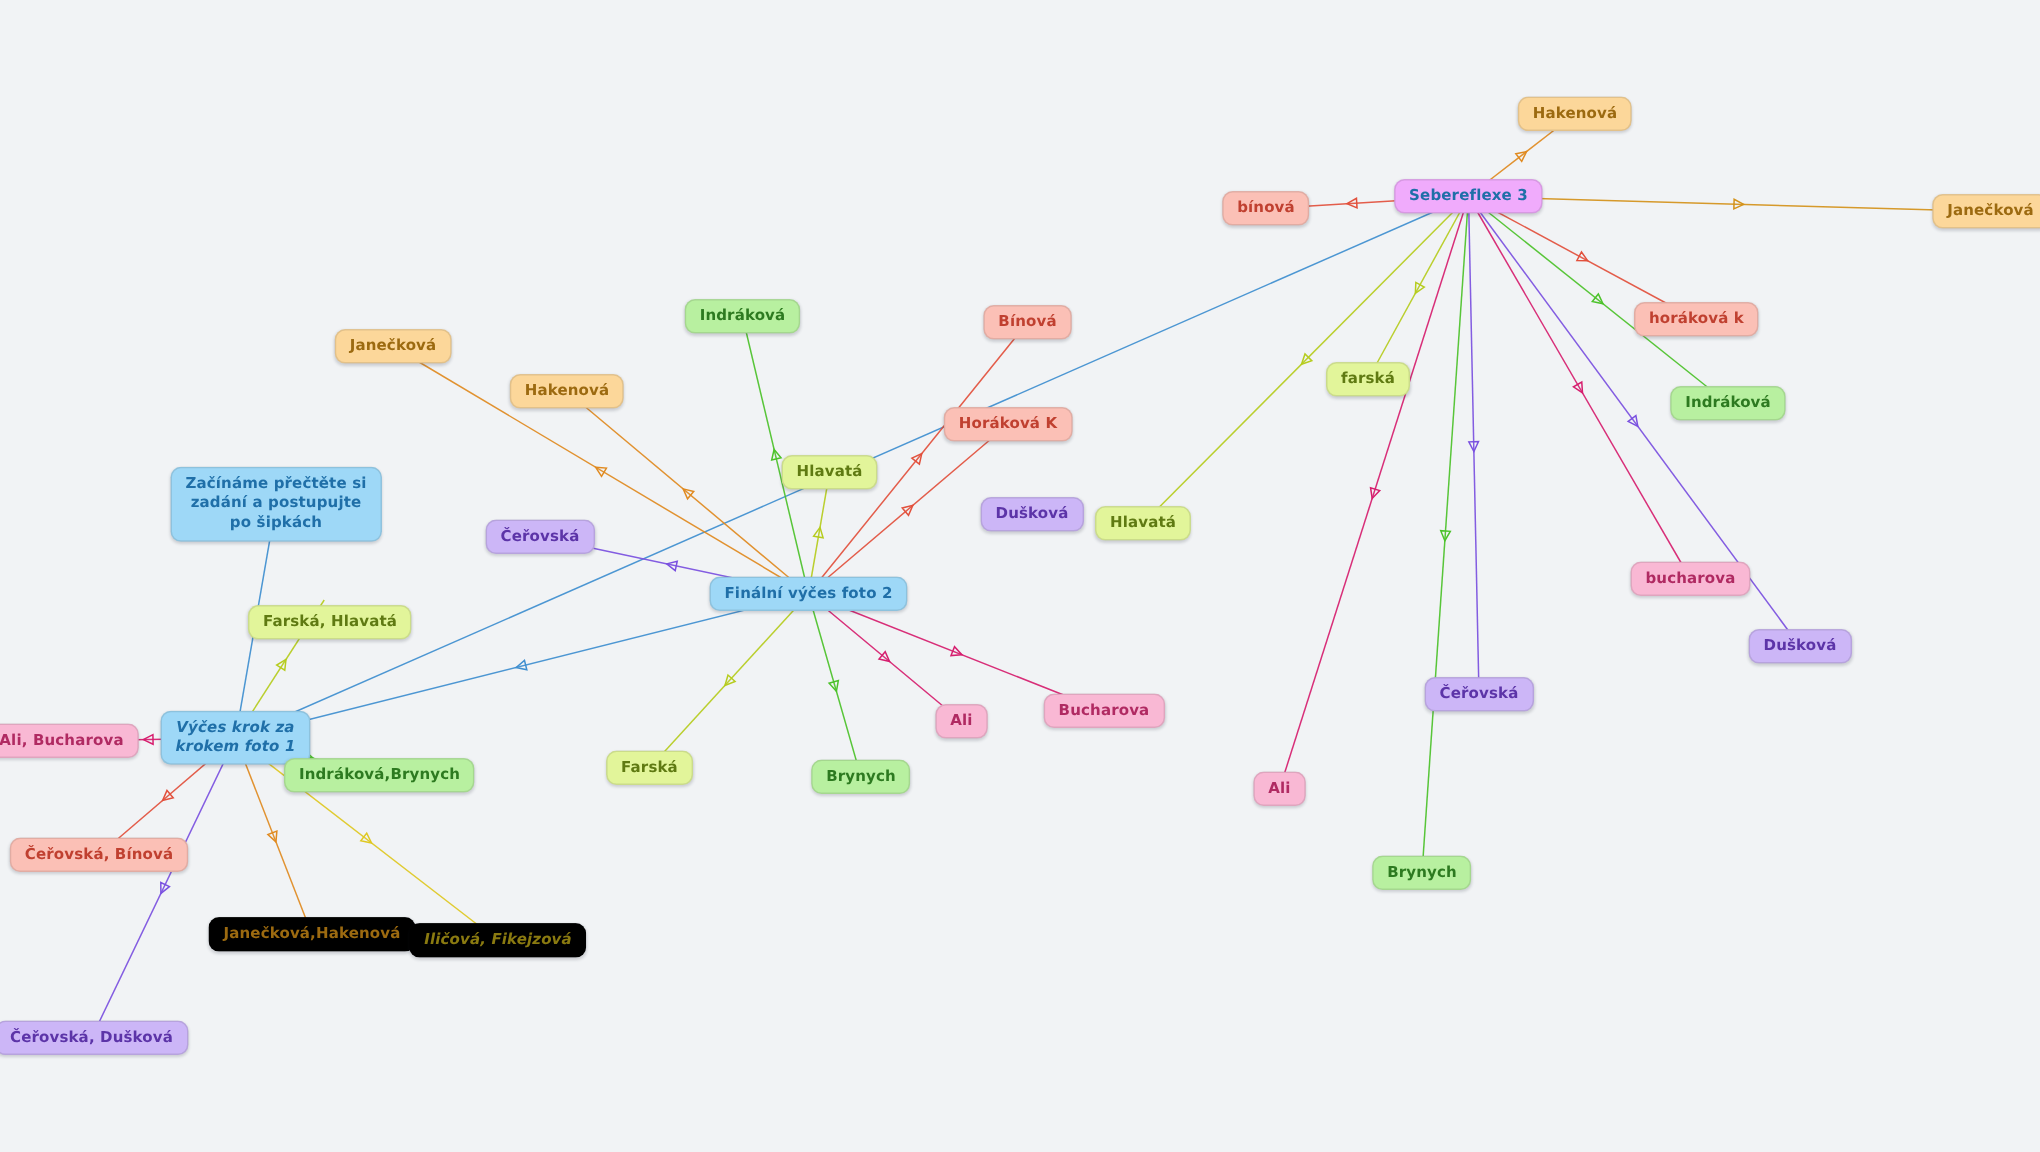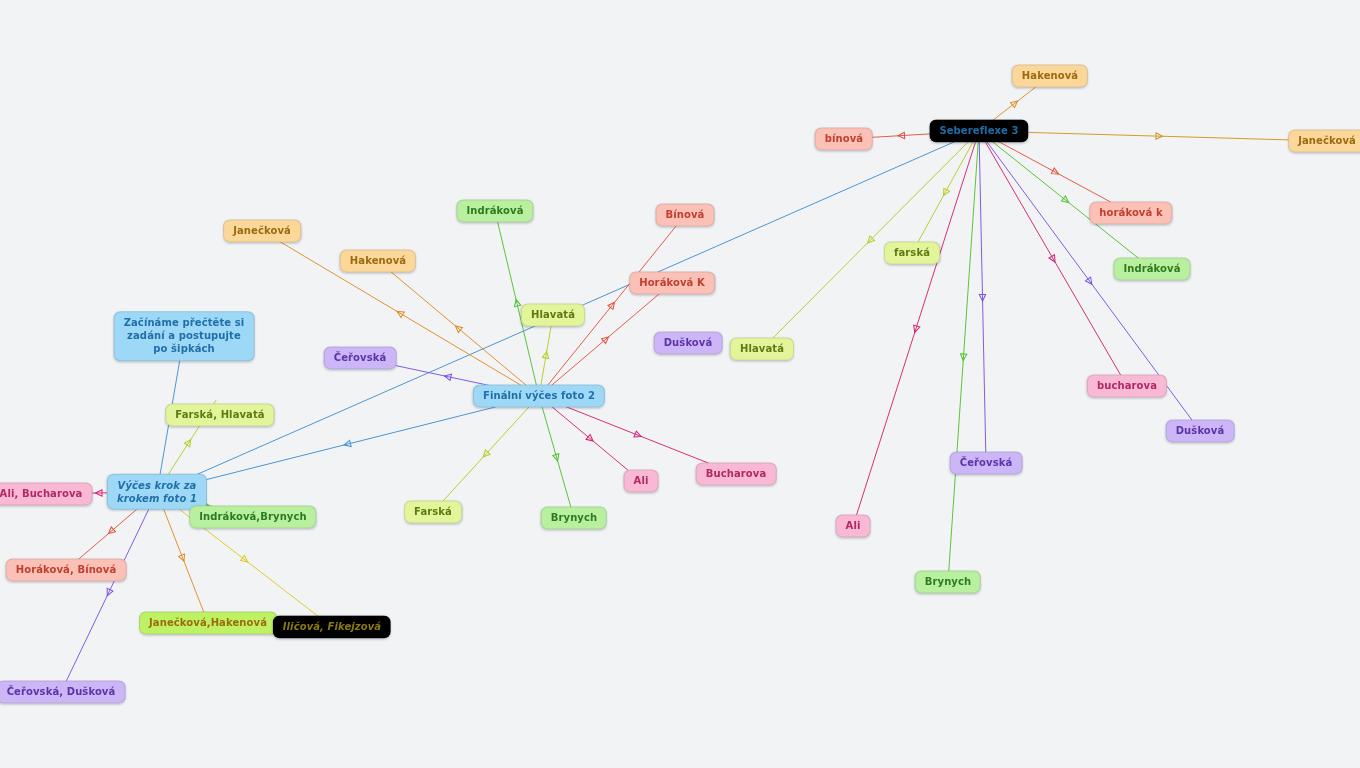--- a/index.html
+++ b/index.html
@@ -172,21 +172,21 @@
       <g>
         <line x1="164.77777777777777" y1="498" x2="324.22222222222223" y2="621" stroke="#dfc821" stroke-width="1" opacity="0.92"></line>
         <path d="M 4,0 L -2.5,3.2 L -2.5,-3.2 Z" fill="none" stroke="#dfc821" stroke-width="1" transform="translate(244.5,559.5) rotate(37.64762064010764)"></path>
       </g>
       <g>
         <line x1="154.12" y1="498" x2="63.88" y2="686" stroke="#7a50e0" stroke-width="1" opacity="0.92"></line>
         <path d="M 4,0 L -2.5,3.2 L -2.5,-3.2 Z" fill="none" stroke="#7a50e0" stroke-width="1" transform="translate(109,592) rotate(115.6410058243053)"></path>
       </g>
     </svg>
   <div id="node-layer">
-      <div class="node" style="left: 979px; top: 131px; background: #000000; color: rgb(31, 111, 168); min-width: 78px;">Sebereflexe 3</div>
+      <div class="node" style="left: 979px; top: 131px; background: #f0abfc; color: rgb(31, 111, 168); min-width: 78px;">Sebereflexe 3</div>
       <div class="node" style="left: 539px; top: 396px; background: rgb(158, 216, 247); color: rgb(31, 111, 168); min-width: 96px;">Finální výčes foto 2</div>
       <div class="node multiline" style="left: 157px; top: 492px; background: rgb(158, 216, 247); color: rgb(31, 111, 168); min-width: 74px; font-style: italic;">Výčes krok za
 krokem foto 1</div>
       <div class="node multiline" style="left: 184px; top: 336px; background: rgb(158, 216, 247); color: rgb(31, 111, 168); min-width: 96px;">Začínáme přečtěte si
 zadání a postupujte
 po šipkách</div>
       <div class="node" style="left: 1050px; top: 76px; background: rgb(252, 215, 154); color: rgb(156, 106, 16); min-width: 54px;">Hakenová</div>
       <div class="node" style="left: 1327px; top: 141px; background: rgb(252, 215, 154); color: rgb(156, 106, 16); min-width: 56px;">Janečková</div>
       <div class="node" style="left: 844px; top: 139px; background: rgb(251, 192, 182); color: rgb(192, 64, 48); min-width: 40px;">bínová</div>
       <div class="node" style="left: 1131px; top: 213px; background: rgb(251, 192, 182); color: rgb(192, 64, 48); min-width: 56px;">horáková k</div>
@@ -206,18 +206,18 @@
       <div class="node" style="left: 360px; top: 358px; background: rgb(204, 182, 247); color: rgb(92, 52, 168); min-width: 50px;">Čeřovská</div>
       <div class="node" style="left: 262px; top: 231px; background: rgb(252, 215, 154); color: rgb(156, 106, 16); min-width: 56px;">Janečková</div>
       <div class="node" style="left: 378px; top: 261px; background: rgb(252, 215, 154); color: rgb(156, 106, 16); min-width: 54px;">Hakenová</div>
       <div class="node" style="left: 433px; top: 512px; background: rgb(226, 245, 154); color: rgb(95, 122, 18); min-width: 40px;">Farská</div>
       <div class="node" style="left: 574px; top: 518px; background: rgb(184, 240, 160); color: rgb(45, 122, 32); min-width: 46px;">Brynych</div>
       <div class="node" style="left: 641px; top: 481px; background: rgb(249, 184, 212); color: rgb(176, 42, 98); min-width: 26px;">Ali</div>
       <div class="node" style="left: 736px; top: 474px; background: rgb(249, 184, 212); color: rgb(176, 42, 98); min-width: 56px;">Bucharova</div>
       <div class="node" style="left: 220px; top: 394px; background: rgb(226, 245, 154); color: rgb(95, 122, 18); min-width: 78px; margin-top: 21px;">Farská, Hlavatá</div>
       <div class="node" style="left: 41px; top: 494px; background: rgb(249, 184, 212); color: rgb(176, 42, 98); min-width: 76px;">Ali, Bucharova</div>
       <div class="node" style="left: 253px; top: 517px; background: rgb(184, 240, 160); color: rgb(45, 122, 32); min-width: 88px;">Indráková,Brynych</div>
-      <div class="node" style="left: 66px; top: 570px; background: rgb(251, 192, 182); color: rgb(192, 64, 48); min-width: 86px;">Horáková, Bínová</div>
-      <div class="node" style="left: 208px; top: 623px; background: #bef264; color: rgb(156, 106, 16); min-width: 96px;">Janečková,Hakenová</div>
+      <div class="node" style="left: 66px; top: 570px; background: rgb(251, 192, 182); color: rgb(192, 64, 48); min-width: 86px;">Čeřovská, Bínová</div>
+      <div class="node" style="left: 208px; top: 623px; background: #000000; color: rgb(156, 106, 16); min-width: 96px;">Janečková,Hakenová</div>
       <div class="node" style="left: 332px; top: 627px; background: #000000; color: rgb(138, 122, 16); min-width: 84px; font-style: italic;">Iličová, Fikejzová</div>
       <div class="node" style="left: 61px; top: 692px; background: rgb(204, 182, 247); color: rgb(92, 52, 168); min-width: 92px;">Čeřovská, Dušková</div>
     </div>
 </div>
 
 </body></html>

